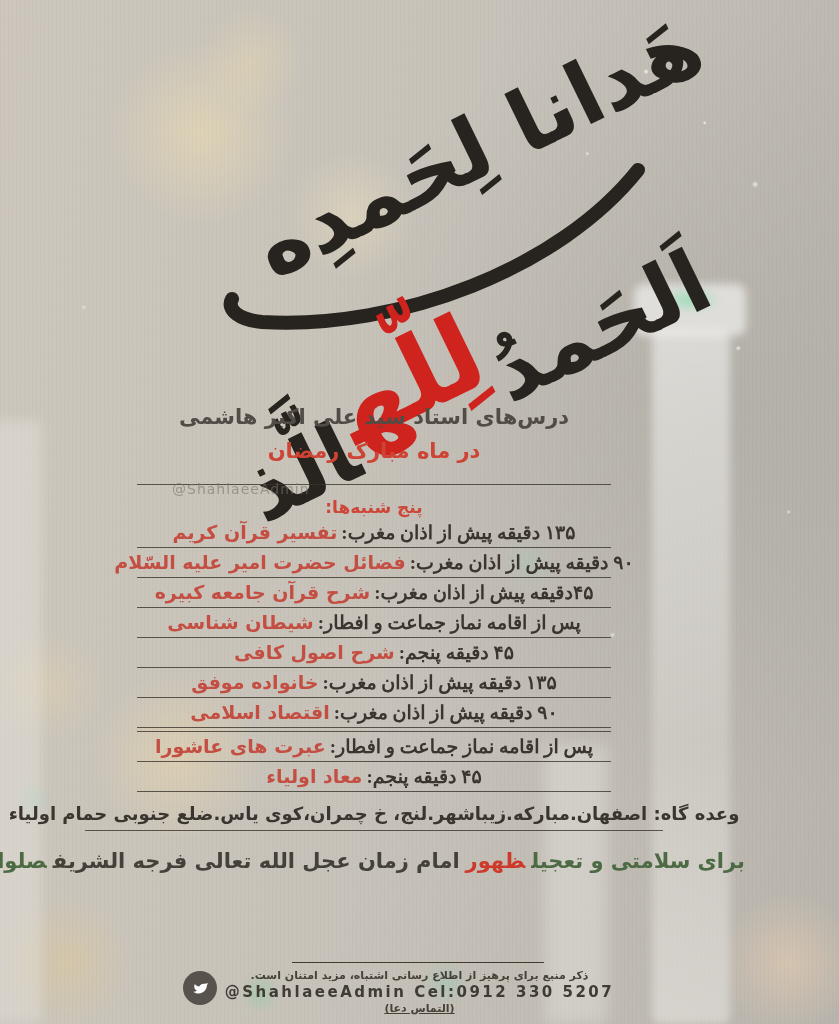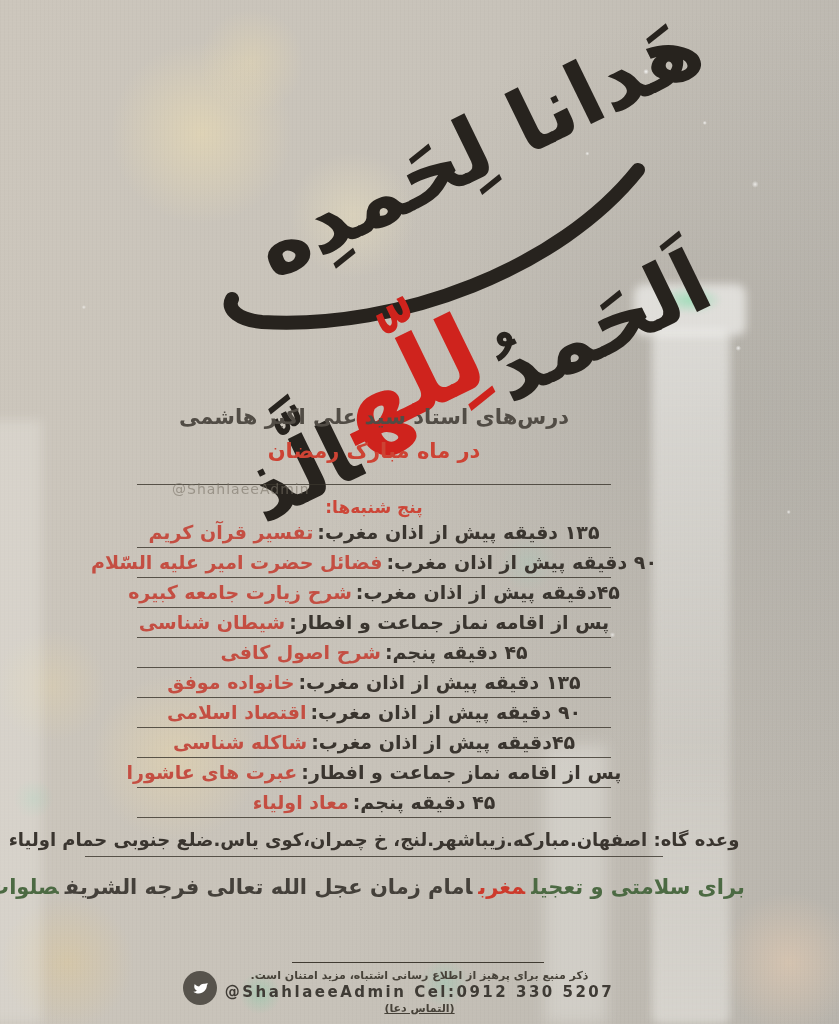--- a/index.html
+++ b/index.html
@@ -59,21 +59,21 @@
 
   .content{position:absolute; top:404px; left:0; width:748px; text-align:center; color:#3a352f;}
   .subtitle{font-size:21px; font-weight:600; color:#514c45; line-height:26px; margin-bottom:8px;}
   .subtitle-red{font-size:21px; font-weight:bold; color:#cd4334; line-height:26px; margin-bottom:20px;}
   .rule{border-top:1.4px solid rgba(58,52,44,.8); width:474px; margin:3px auto;}
   .rule-top{margin-top:4px; margin-bottom:10px;}
   .rule-wide{width:578px; margin-top:4px;}
   .section-title{font-size:17px; font-weight:bold; color:#cd4638; line-height:24px; margin-bottom:2px;}
   .section-title.second{margin-top:12px;}
   .row{font-size:19px; font-weight:bold; line-height:23px; white-space:nowrap;}
-  .row .time{color:#3a352f; margin:0 2px;}
+  .row .time{color:#3a352f; margin:0 2px;font-family:Liberation Serif, serif;}
   .row .topic{color:#c44e42; margin:0 2px;}
   .venue{margin-top:10px; font-size:18px; font-weight:bold; line-height:24px; color:#3a352f;}
   .salawat{margin-top:16px; font-size:21px; font-weight:bold; line-height:28px; white-space:nowrap;}
   .salawat span{margin:0 3px;}
   .sal-green{color:#4c6a43;}
   .sal-red{color:#cd3a2c;}
   .sal-ink{color:#44403a;}
   .watermark{position:absolute; top:481px; left:172px; font-size:14px; letter-spacing:1px;
     color:rgba(122,115,103,.6); direction:ltr; font-weight:normal;}
   .rule-short{position:absolute; top:962px; left:292px; width:252px; border-top:1.6px solid rgba(50,44,36,.9);}
@@ -110,42 +110,41 @@
   <div class="content">
     <div class="subtitle">درس‌های  استاد سید علی اکبر هاشمی</div>
     <div class="subtitle-red">در ماه مبارک رمضان</div>
     <div class="rule rule-top"></div>
 
     <div class="section-title">پنج شنبه‌ها:</div>
     <div class="row"><span class="time">۱۳۵ دقیقه پیش از اذان مغرب:</span><span class="topic">تفسیر قرآن کریم</span></div>
     <div class="rule"></div>
     <div class="row"><span class="time">۹۰ دقیقه پیش از اذان مغرب:</span><span class="topic">فضائل حضرت امیر علیه السّلام</span></div>
     <div class="rule"></div>
-    <div class="row"><span class="time">۴۵دقیقه پیش از اذان مغرب:</span><span class="topic">شرح زیارت جامعه کبیره</span></div>
+    <div class="row"><span class="time">۴۵دقیقه پیش از اذان مغرب:</span><span class="topic">شرح قرآن جامعه کبیره</span></div>
     <div class="rule"></div>
     <div class="row"><span class="time">پس از اقامه نماز جماعت و افطار:</span><span class="topic">شیطان شناسی</span></div>
     <div class="rule"></div>
     <div class="row"><span class="time">۴۵ دقیقه پنجم:</span><span class="topic">شرح اصول کافی</span></div>
     <div class="rule"></div>
 
     <div class="row"><span class="time">۱۳۵ دقیقه پیش از اذان مغرب:</span><span class="topic">خانواده موفق</span></div>
     <div class="rule"></div>
     <div class="row"><span class="time">۹۰ دقیقه پیش از اذان مغرب:</span><span class="topic">اقتصاد اسلامی</span></div>
     <div class="rule"></div>
-    <div class="row"><span class="time">۴۵دقیقه پیش از اذان مغرب:</span><span class="topic">شاکله شناسی</span></div>
     <div class="rule"></div>
     <div class="row"><span class="time">پس از اقامه نماز جماعت و افطار:</span><span class="topic">عبرت های عاشورا</span></div>
     <div class="rule"></div>
     <div class="row"><span class="time">۴۵ دقیقه پنجم:</span><span class="topic">معاد اولیاء</span></div>
     <div class="rule"></div>
 
     <div class="venue">وعده گاه: اصفهان.مبارکه.زیباشهر.لنج، خ چمران،کوی یاس.ضلع جنوبی حمام اولیاء</div>
     <div class="rule rule-wide"></div>
 
-    <div class="salawat"><span class="sal-green">برای سلامتی و تعجیل</span><span class="sal-red">مغرب</span><span class="sal-ink">امام زمان عجل الله تعالی فرجه الشریف</span><span class="sal-green">صلوات</span></div>
+    <div class="salawat"><span class="sal-green">برای سلامتی و تعجیل</span><span class="sal-red">ظهور</span><span class="sal-ink">امام زمان عجل الله تعالی فرجه الشریف</span><span class="sal-green">صلوات</span></div>
   </div>
 
   <div class="watermark">@ShahlaeeAdmin</div>
   <div class="rule-short"></div>
 
   <div class="footer">
     <div class="footer-inner">
       <div class="footer-logo">
         <svg viewBox="0 0 24 24">
           <path fill="#ffffff" d="M21 6c-1.2.6-2.5.9-3.8.8-2.8-.2-5 1.2-6.3 3.4-2-.3-3.8-1.4-5.2-3 0 0-2.4 5.4 2.6 8.2-1.2.8-2.7 1.2-4.3 1.1 1.8 1.5 4.1 2.3 6.5 2.2 5.4-.2 9.6-4.6 9.8-10 .6-.7 1-1.7.7-2.7z"></path>

